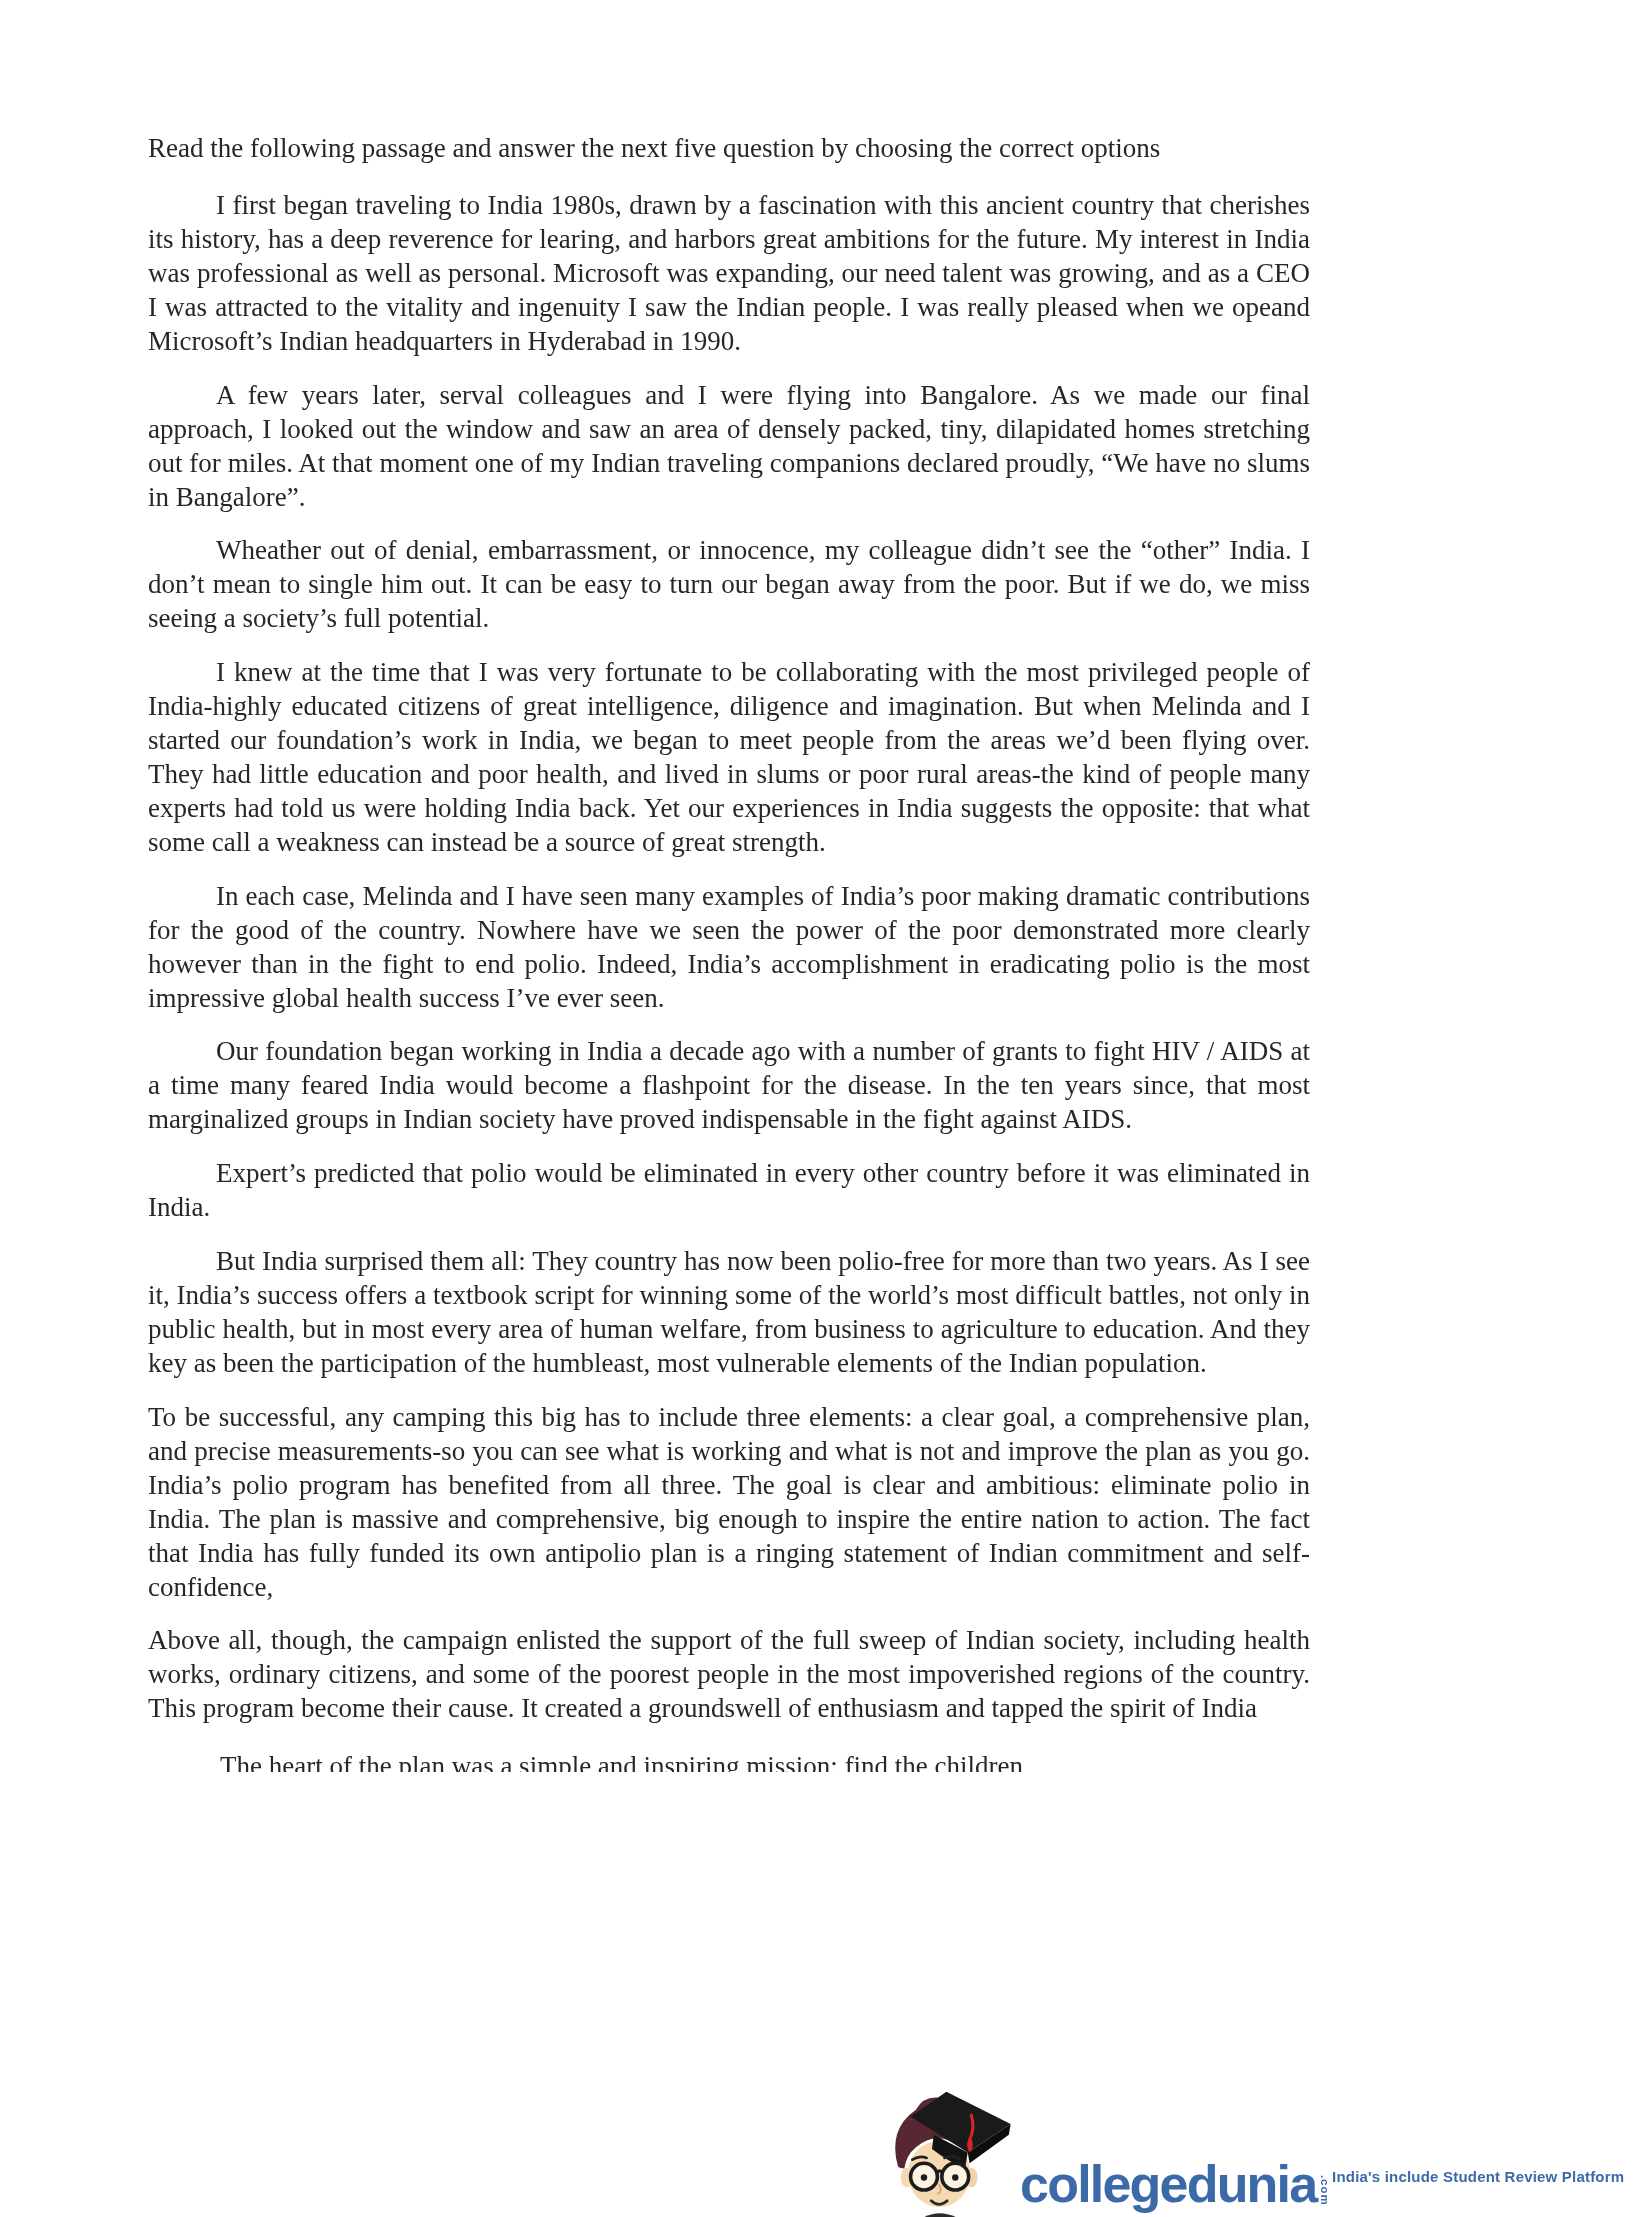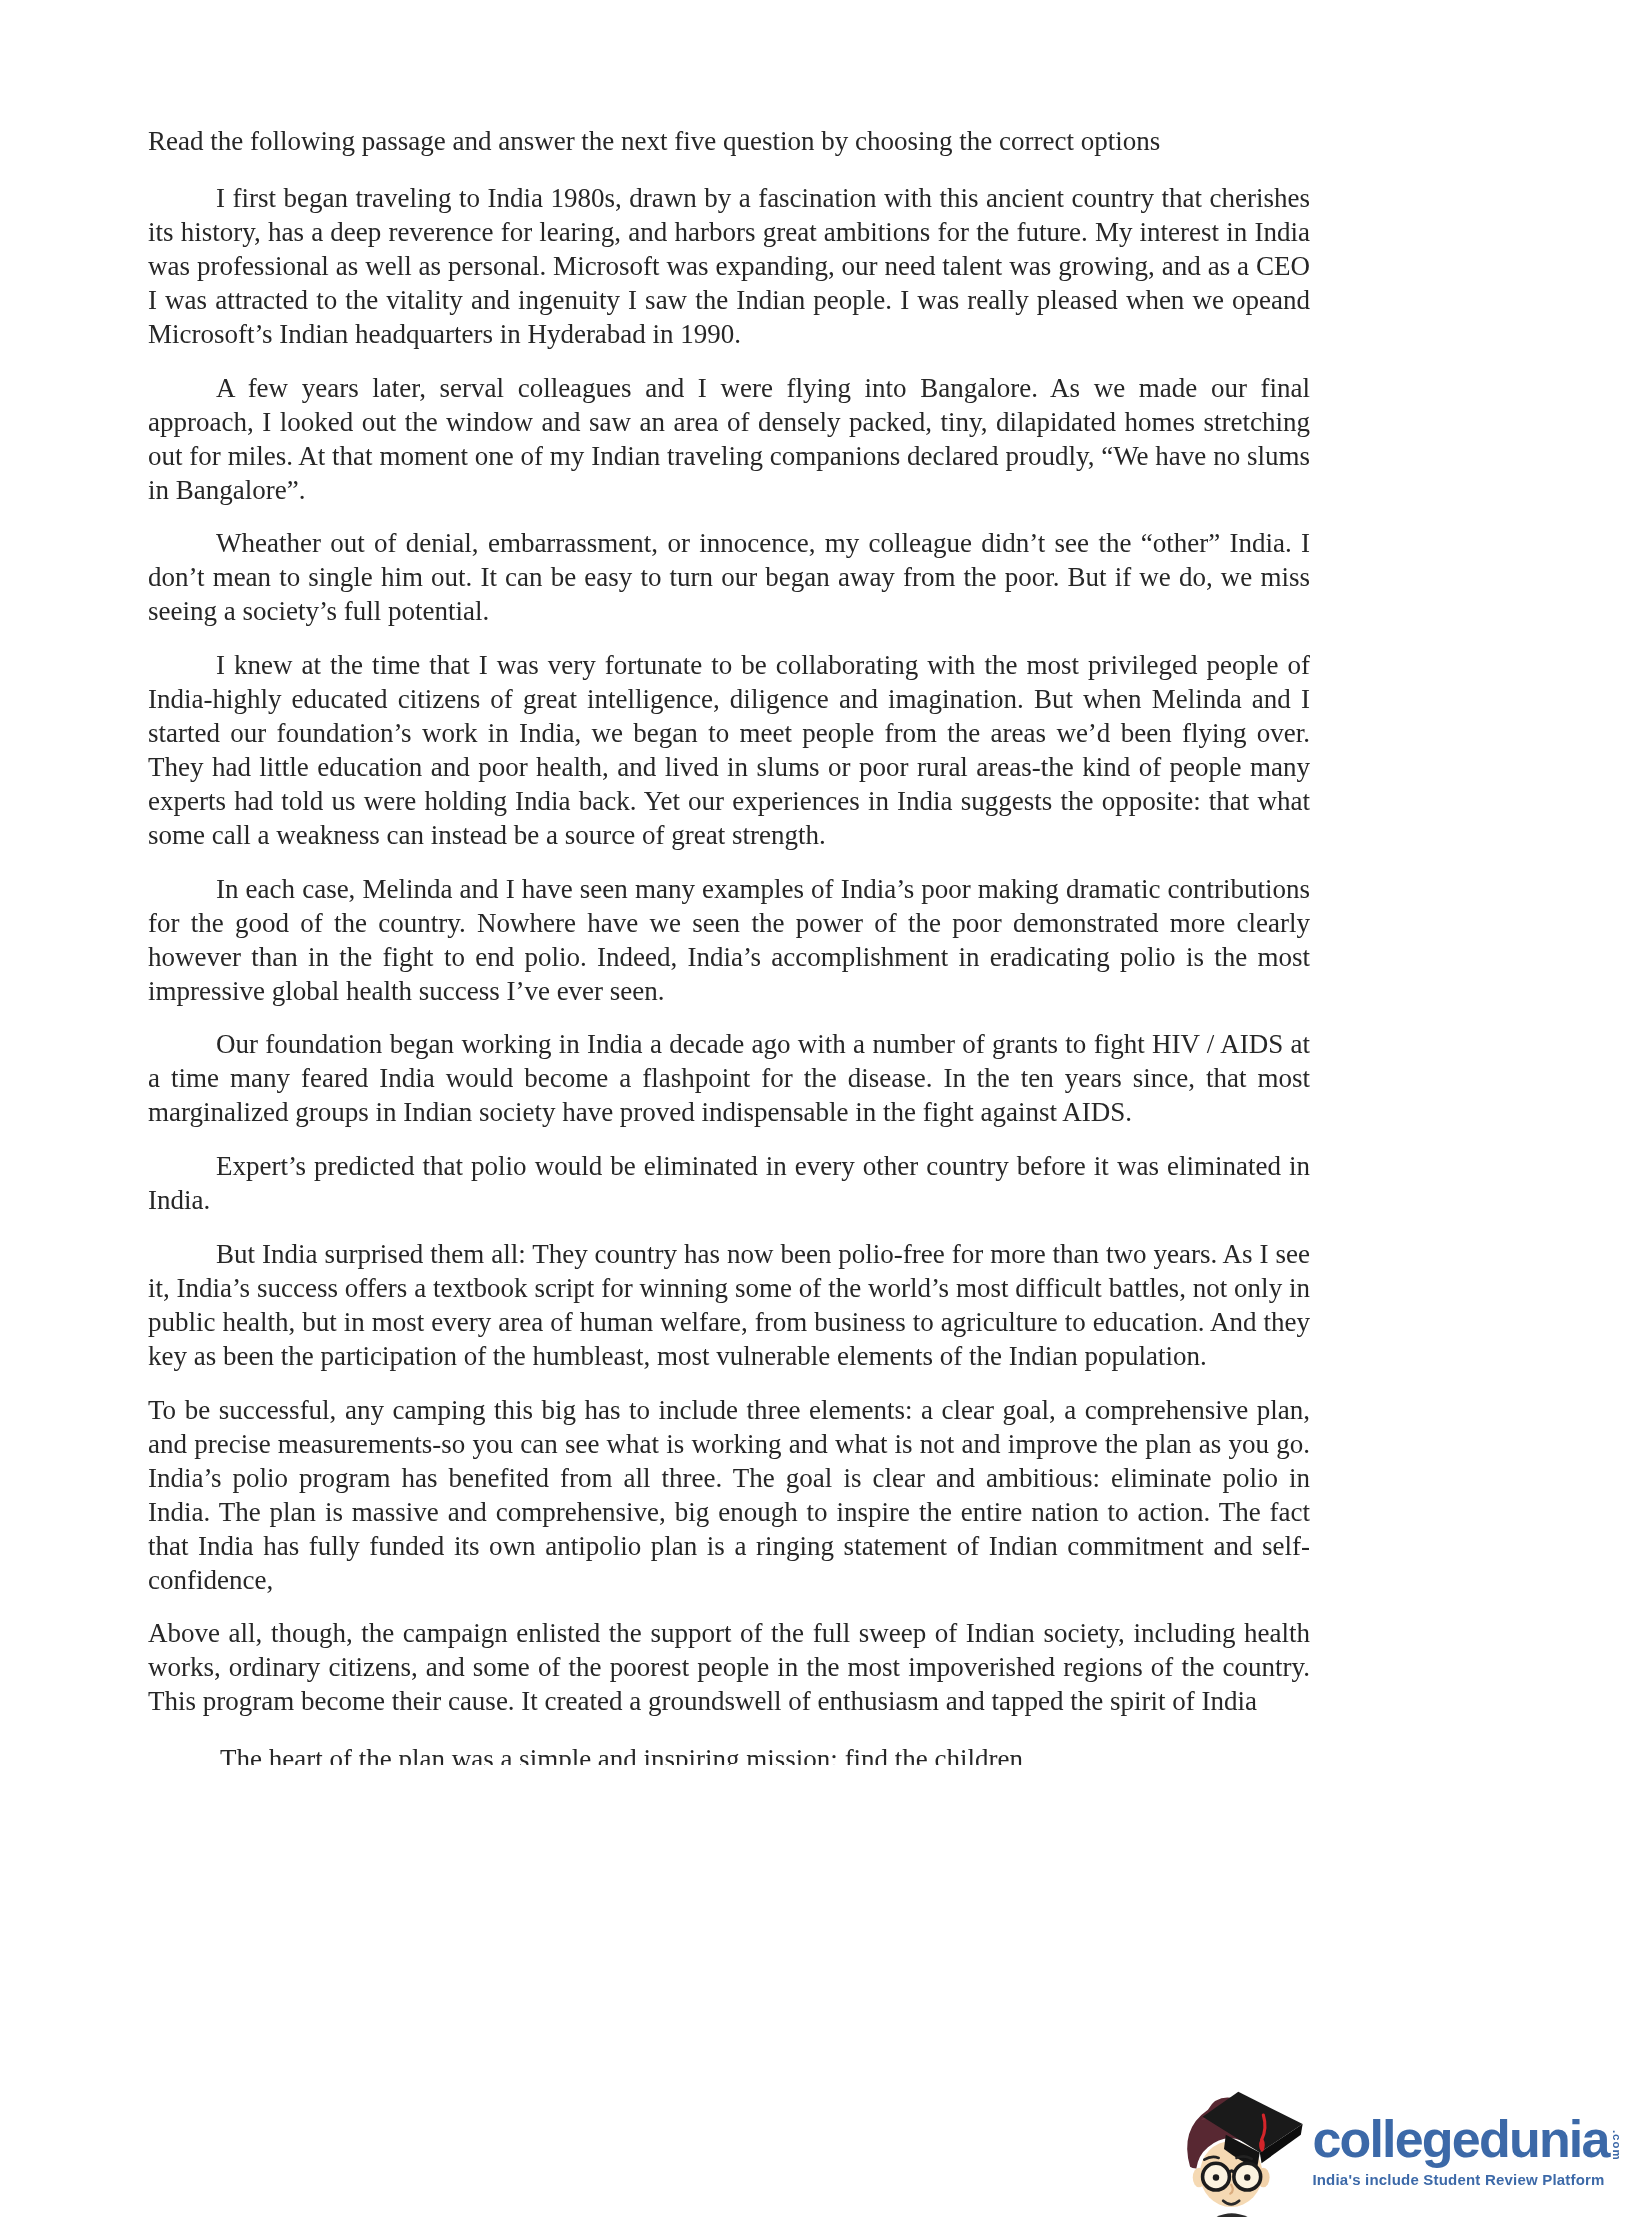--- a/index.html
+++ b/index.html
@@ -7,21 +7,21 @@
   .page {
     position:relative;
     width:1644px; height:2217px;
     background:#ffffff;
     overflow:hidden;
     font-family:"Liberation Serif", serif;
     color:#272727;
   }
   .textblock {
     position:absolute;
-    left:148px; top:124px;
+    left:148px; top:131px;
     width:1162px;
   }
   .textblock p {
     margin:0 0 19.7px 0;
     font-size:27px;
     line-height:34px;
     text-align:justify;
     text-justify:inter-word;
   }
   p.indent { text-indent:68px; }
@@ -30,21 +30,21 @@
   .clip-wrap p { margin:4px; }
 
   
   .branding {
     position:absolute;
     right:19.7px; bottom:0;
     display:flex;
     align-items:flex-end;
   }
   .mascot { width:136px; height:134px; margin-bottom:-7.2px; flex:0 0 auto; }
-  .brand-text { display:flex; flex-direction:column; padding-bottom:29px; margin-left:3.6px; }
+  .brand-text { display:flex; flex-direction:row; padding-bottom:8px; margin-left:3.6px; }
   .wordmark-row { display:flex; align-items:flex-start; }
   .wordmark {
     font-family:"Liberation Sans", sans-serif;
     font-weight:bold;
     font-size:52px;
     line-height:0.92;
     letter-spacing:-1.8px;
     color:var(--brand);
   }
   .domain-suffix {

